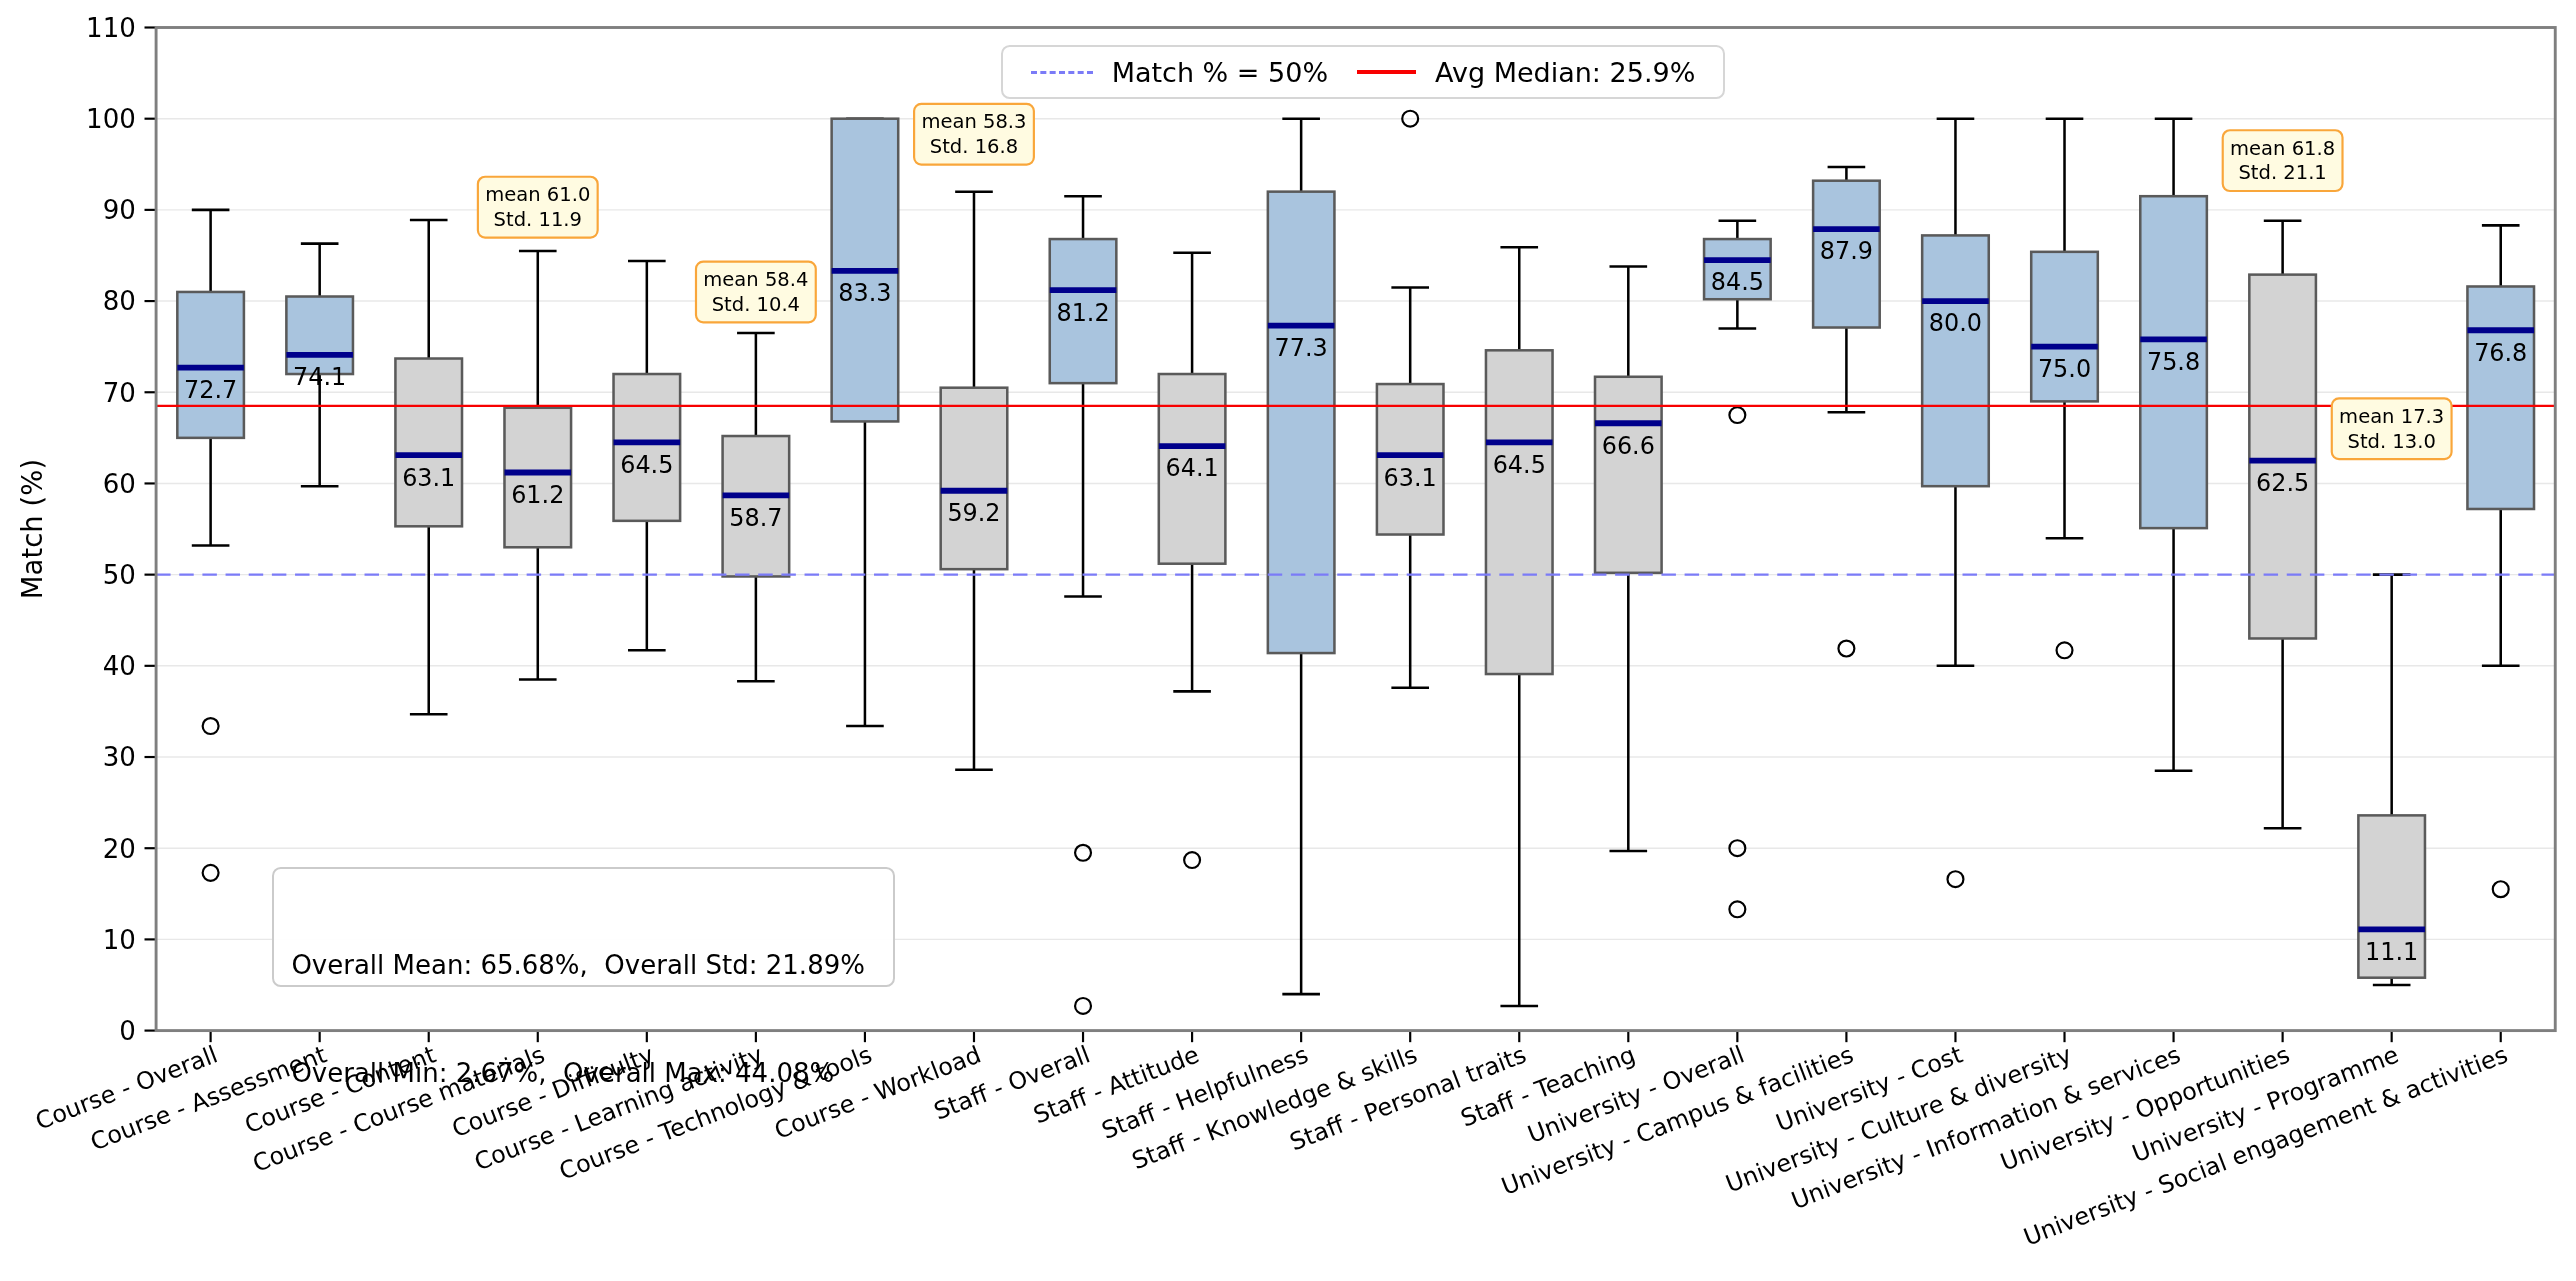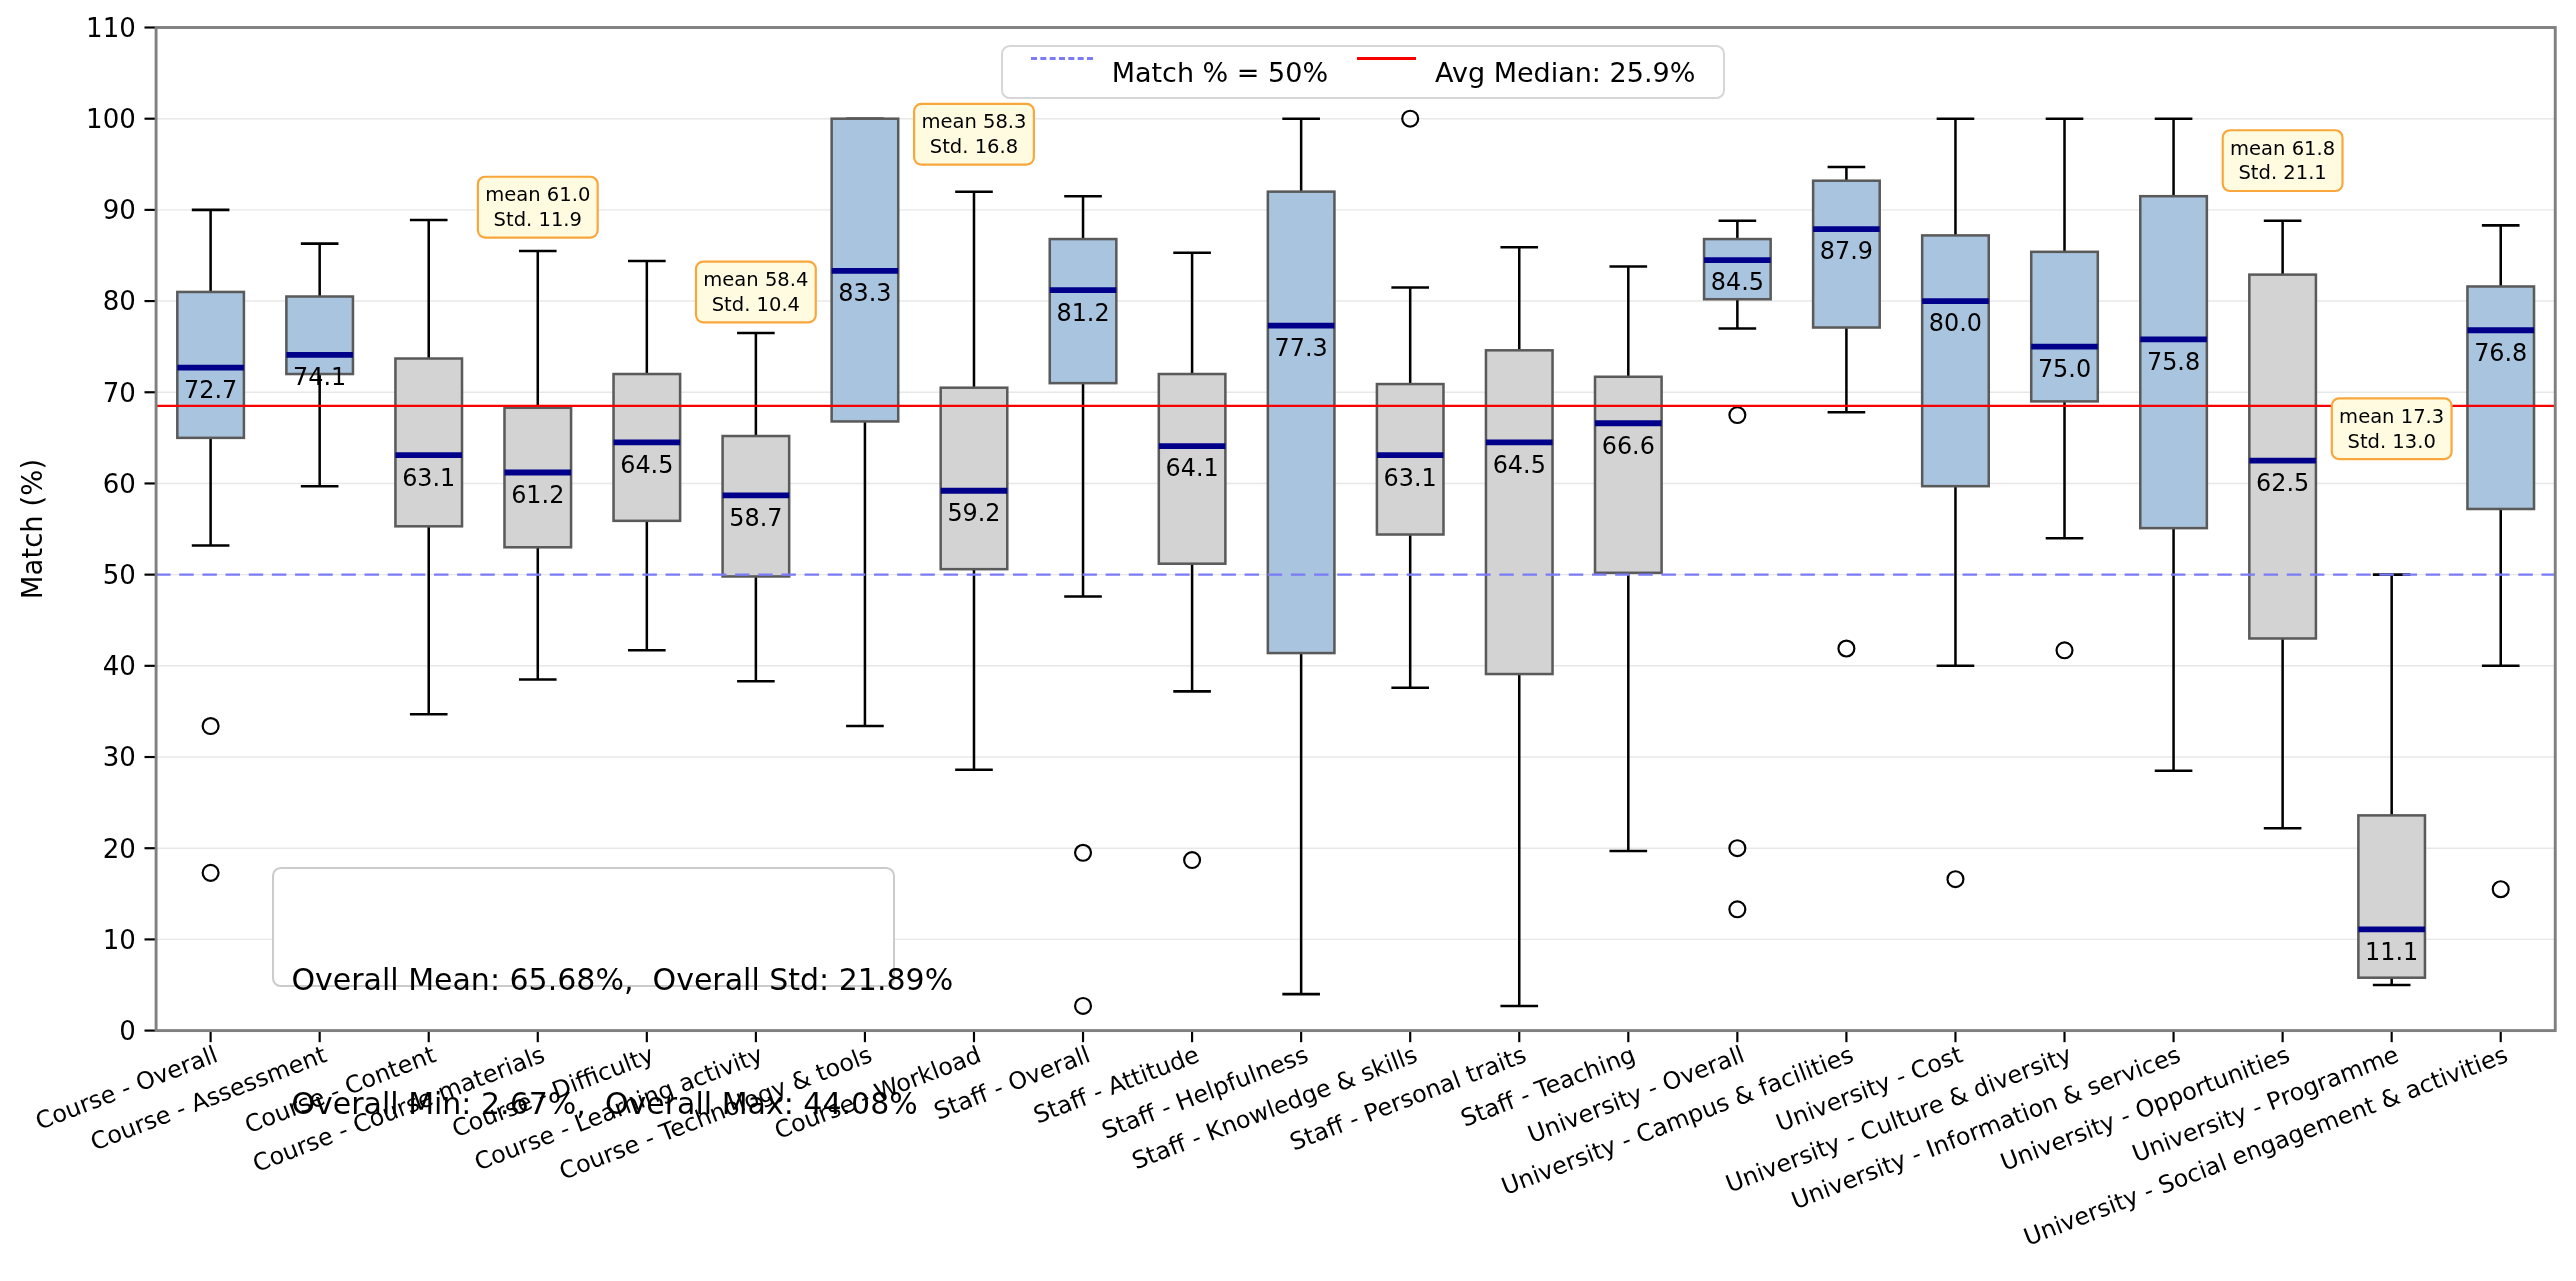--- a/index.html
+++ b/index.html
@@ -3,27 +3,27 @@
 <meta charset="utf-8">
 <style>
   html,body{margin:0;padding:0;background:#ffffff;}
   body{width:2576px;height:1281px;overflow:hidden;
        font-family:"DejaVu Sans","Liberation Sans",sans-serif;color:#000;}
   .figure{position:relative;width:2576px;height:1281px;background:#fff;}
   svg{position:absolute;left:0;top:0;}
   .legend{position:absolute;left:1001px;top:45px;width:724px;height:54px;
           background:#fff;border:2.2px solid #d6d6d6;border-radius:8.7px;
           display:flex;align-items:center;justify-content:center;gap:29px;box-sizing:border-box;}
-  .legend-item{display:flex;align-items:flex-start;gap:19px;}
+  .legend-item{display:flex;align-items:center;gap:19px;}
   .legend-dash{width:62px;height:0;border-top:3.6px dashed #7b7bf7;}
   .legend-line{width:59px;height:3.6px;background:#f80000;}
   .legend-label{font-size:27px;white-space:nowrap;}
   .stats-box{position:absolute;left:272px;top:867px;width:623px;height:120px;
              background:rgba(255,255,255,.92);border:2.2px solid #cbcbcb;border-radius:8.7px;
-             box-sizing:border-box;padding:7.2px 17.4px;font-size:30px;line-height:1.38;white-space:pre;}
+             box-sizing:border-box;padding:7.2px 17.4px;font-size:26px;line-height:1.38;white-space:pre;}
   .axis-ylabel{position:absolute;left:32px;top:529px;transform:translate(-50%,-50%) rotate(-90deg);
                font-size:27.5px;white-space:nowrap;}
   .axis-xlabel{position:absolute;left:1355px;top:1291px;transform:translateX(-50%);
                font-size:27.5px;white-space:nowrap;}
 </style>
 </head>
 <body>
 
 <div class="figure">
   <svg id="plot" width="2576" height="1281" viewBox="0 0 3558 1770">

